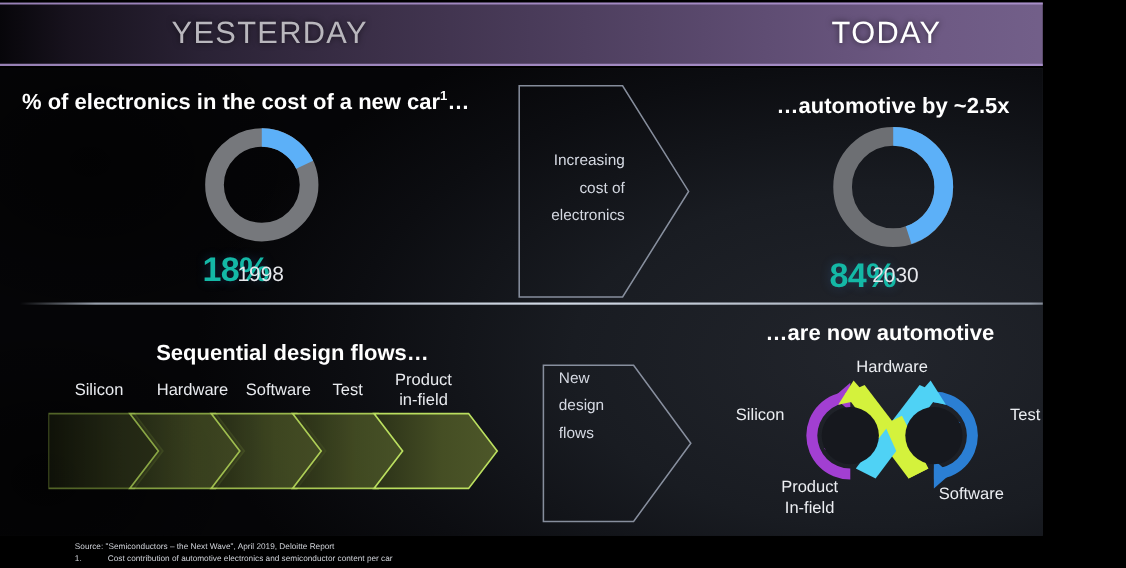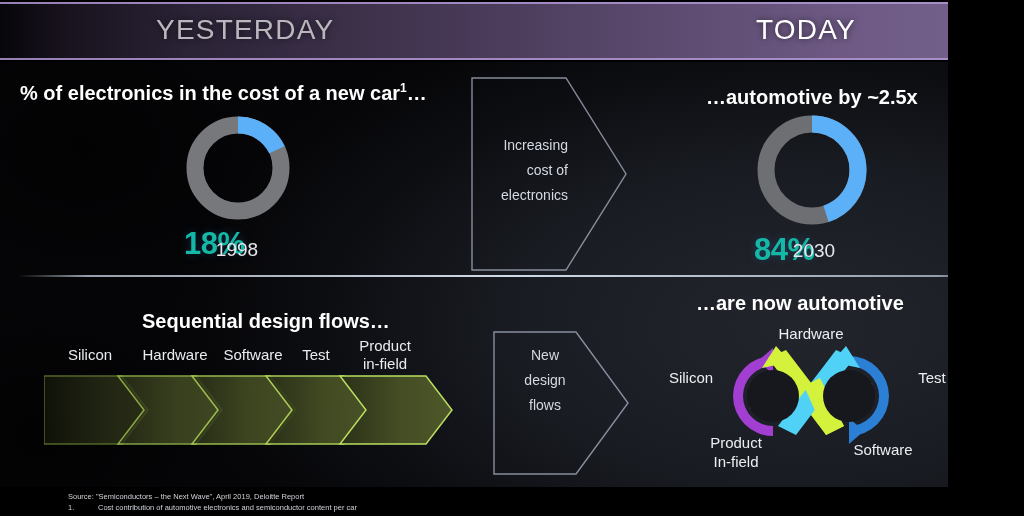--- a/index.html
+++ b/index.html
@@ -179,21 +179,21 @@
   }
   .chev-callout svg { display: block; }
   .chev-text {
     position: absolute;
     color: #d5d9e2;
     font-size: 14px;
     line-height: 25px;
     text-align: right;
   }
   .chev-text.m1 { left: 466px; top: 133px; width: 102px; }
-  .chev-text.m2 { left: 508px; top: 343px; width: 74px; text-align: center; }
+  .chev-text.m2 { left: 508px; top: 331px; width: 74px; text-align: left; }
 
   
   .flow-labels {
     position: absolute;
     left: 0;
     top: 336px;
     width: 470px;
     height: 40px;
   }
   .flow-label {

